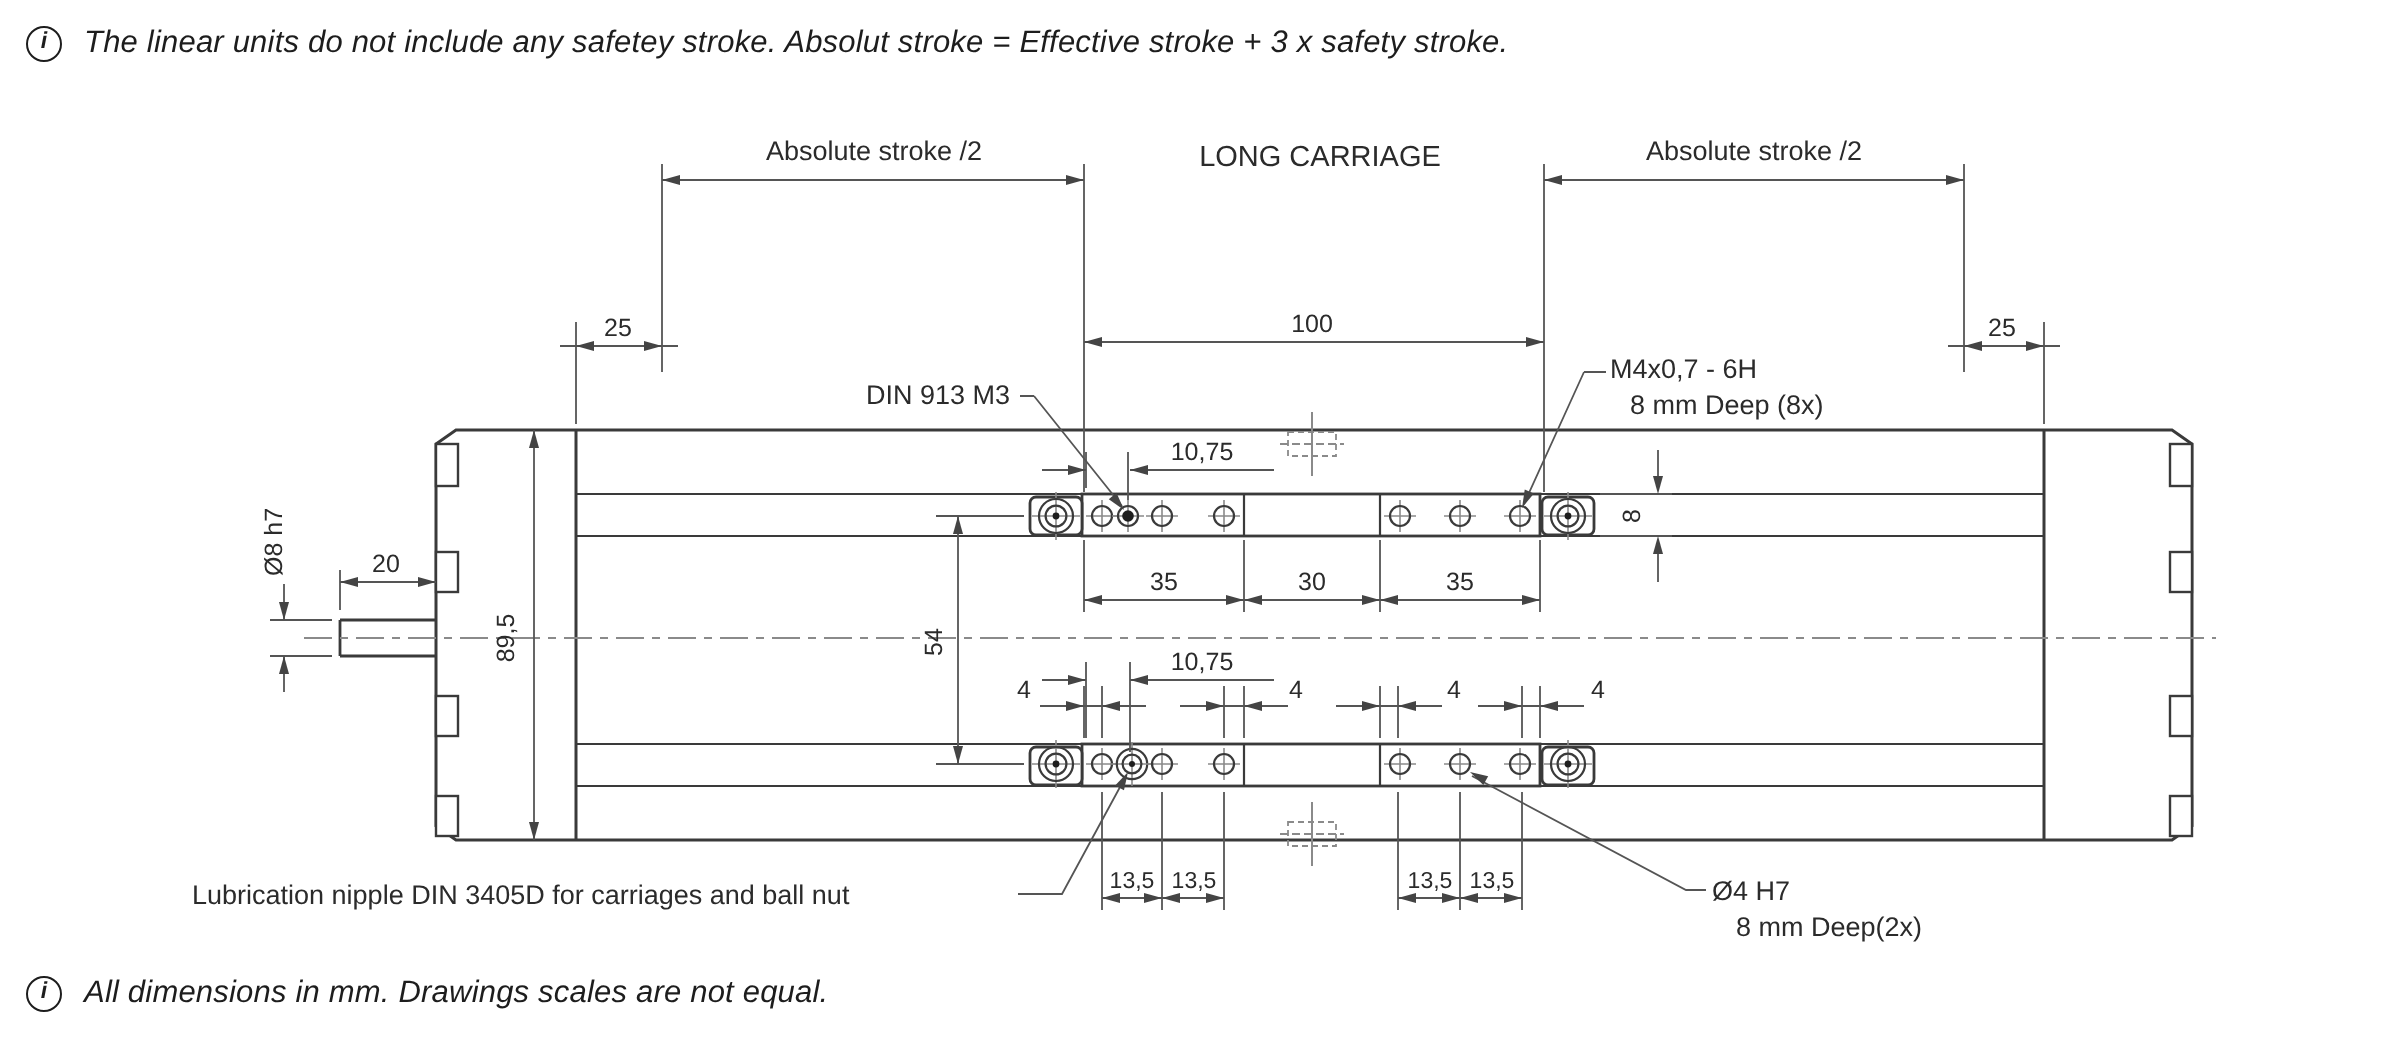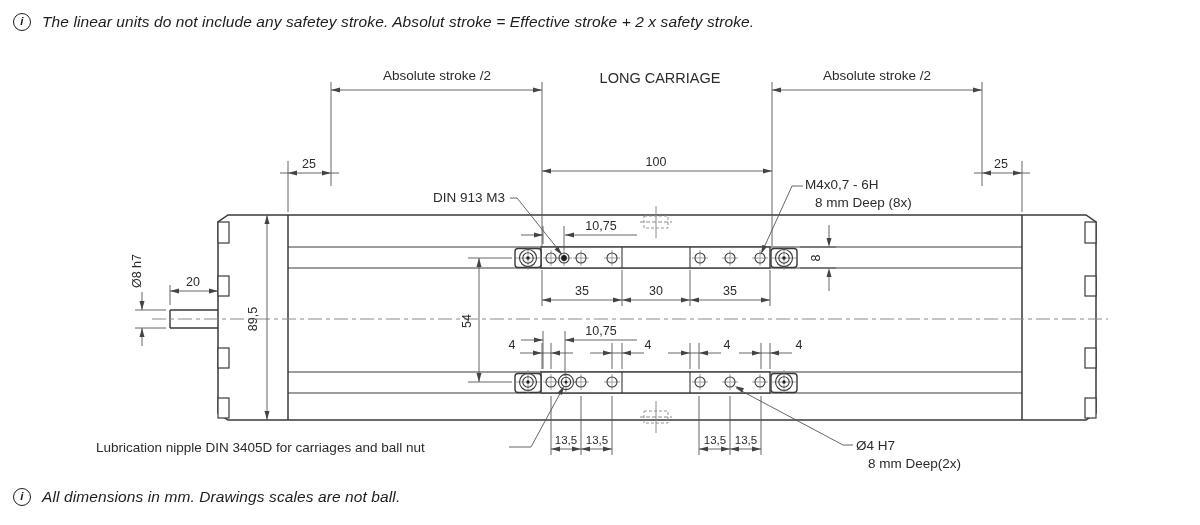--- a/index.html
+++ b/index.html
@@ -18,21 +18,21 @@
   .lbl{font-size:13.5px;}
   .ttl{font-size:14.5px;}
 </style>
 </head>
 <body>
 
 <div id="stage">
 
   <div class="note" id="note-top">
     <span class="ic">i</span>
-    <span>The linear units do not include any safetey stroke. Absolut stroke = Effective stroke + 2 x safety stroke.</span>
+    <span>The linear units do not include any safetey stroke. Absolut stroke = Effective stroke + 3 x safety stroke.</span>
   </div>
 
   <svg width="1200" height="525" viewBox="0 0 1200 525">
 
     <g stroke="#3a3a3a" stroke-width="1.5" fill="none">
       <path d="M288 215H1022 M288 420H1022 M288 215V420 M1022 215V420"></path>
       <path d="M288 215H228L218 222V413L228 420H288"></path>
       <path d="M1022 215H1086L1096 222V413L1086 420H1022"></path>
     </g>
     <g stroke="#3a3a3a" stroke-width="1.1" fill="none">
@@ -252,15 +252,15 @@
       <text class="dimtxt-s" x="746" y="444" text-anchor="middle">13,5</text>
 
       <text class="lbl" x="96" y="452">Lubrication nipple DIN 3405D for carriages and ball nut</text>
       <text class="lbl" x="856" y="450">Ø4 H7</text>
       <text class="lbl" x="868" y="468">8 mm Deep(2x)</text>
     </g>
   </svg>
 
   <div class="note" id="note-bottom">
     <span class="ic">i</span>
-    <span>All dimensions in mm. Drawings scales are not ball.</span>
+    <span>All dimensions in mm. Drawings scales are not equal.</span>
   </div>
 </div>
 
 </body></html>

